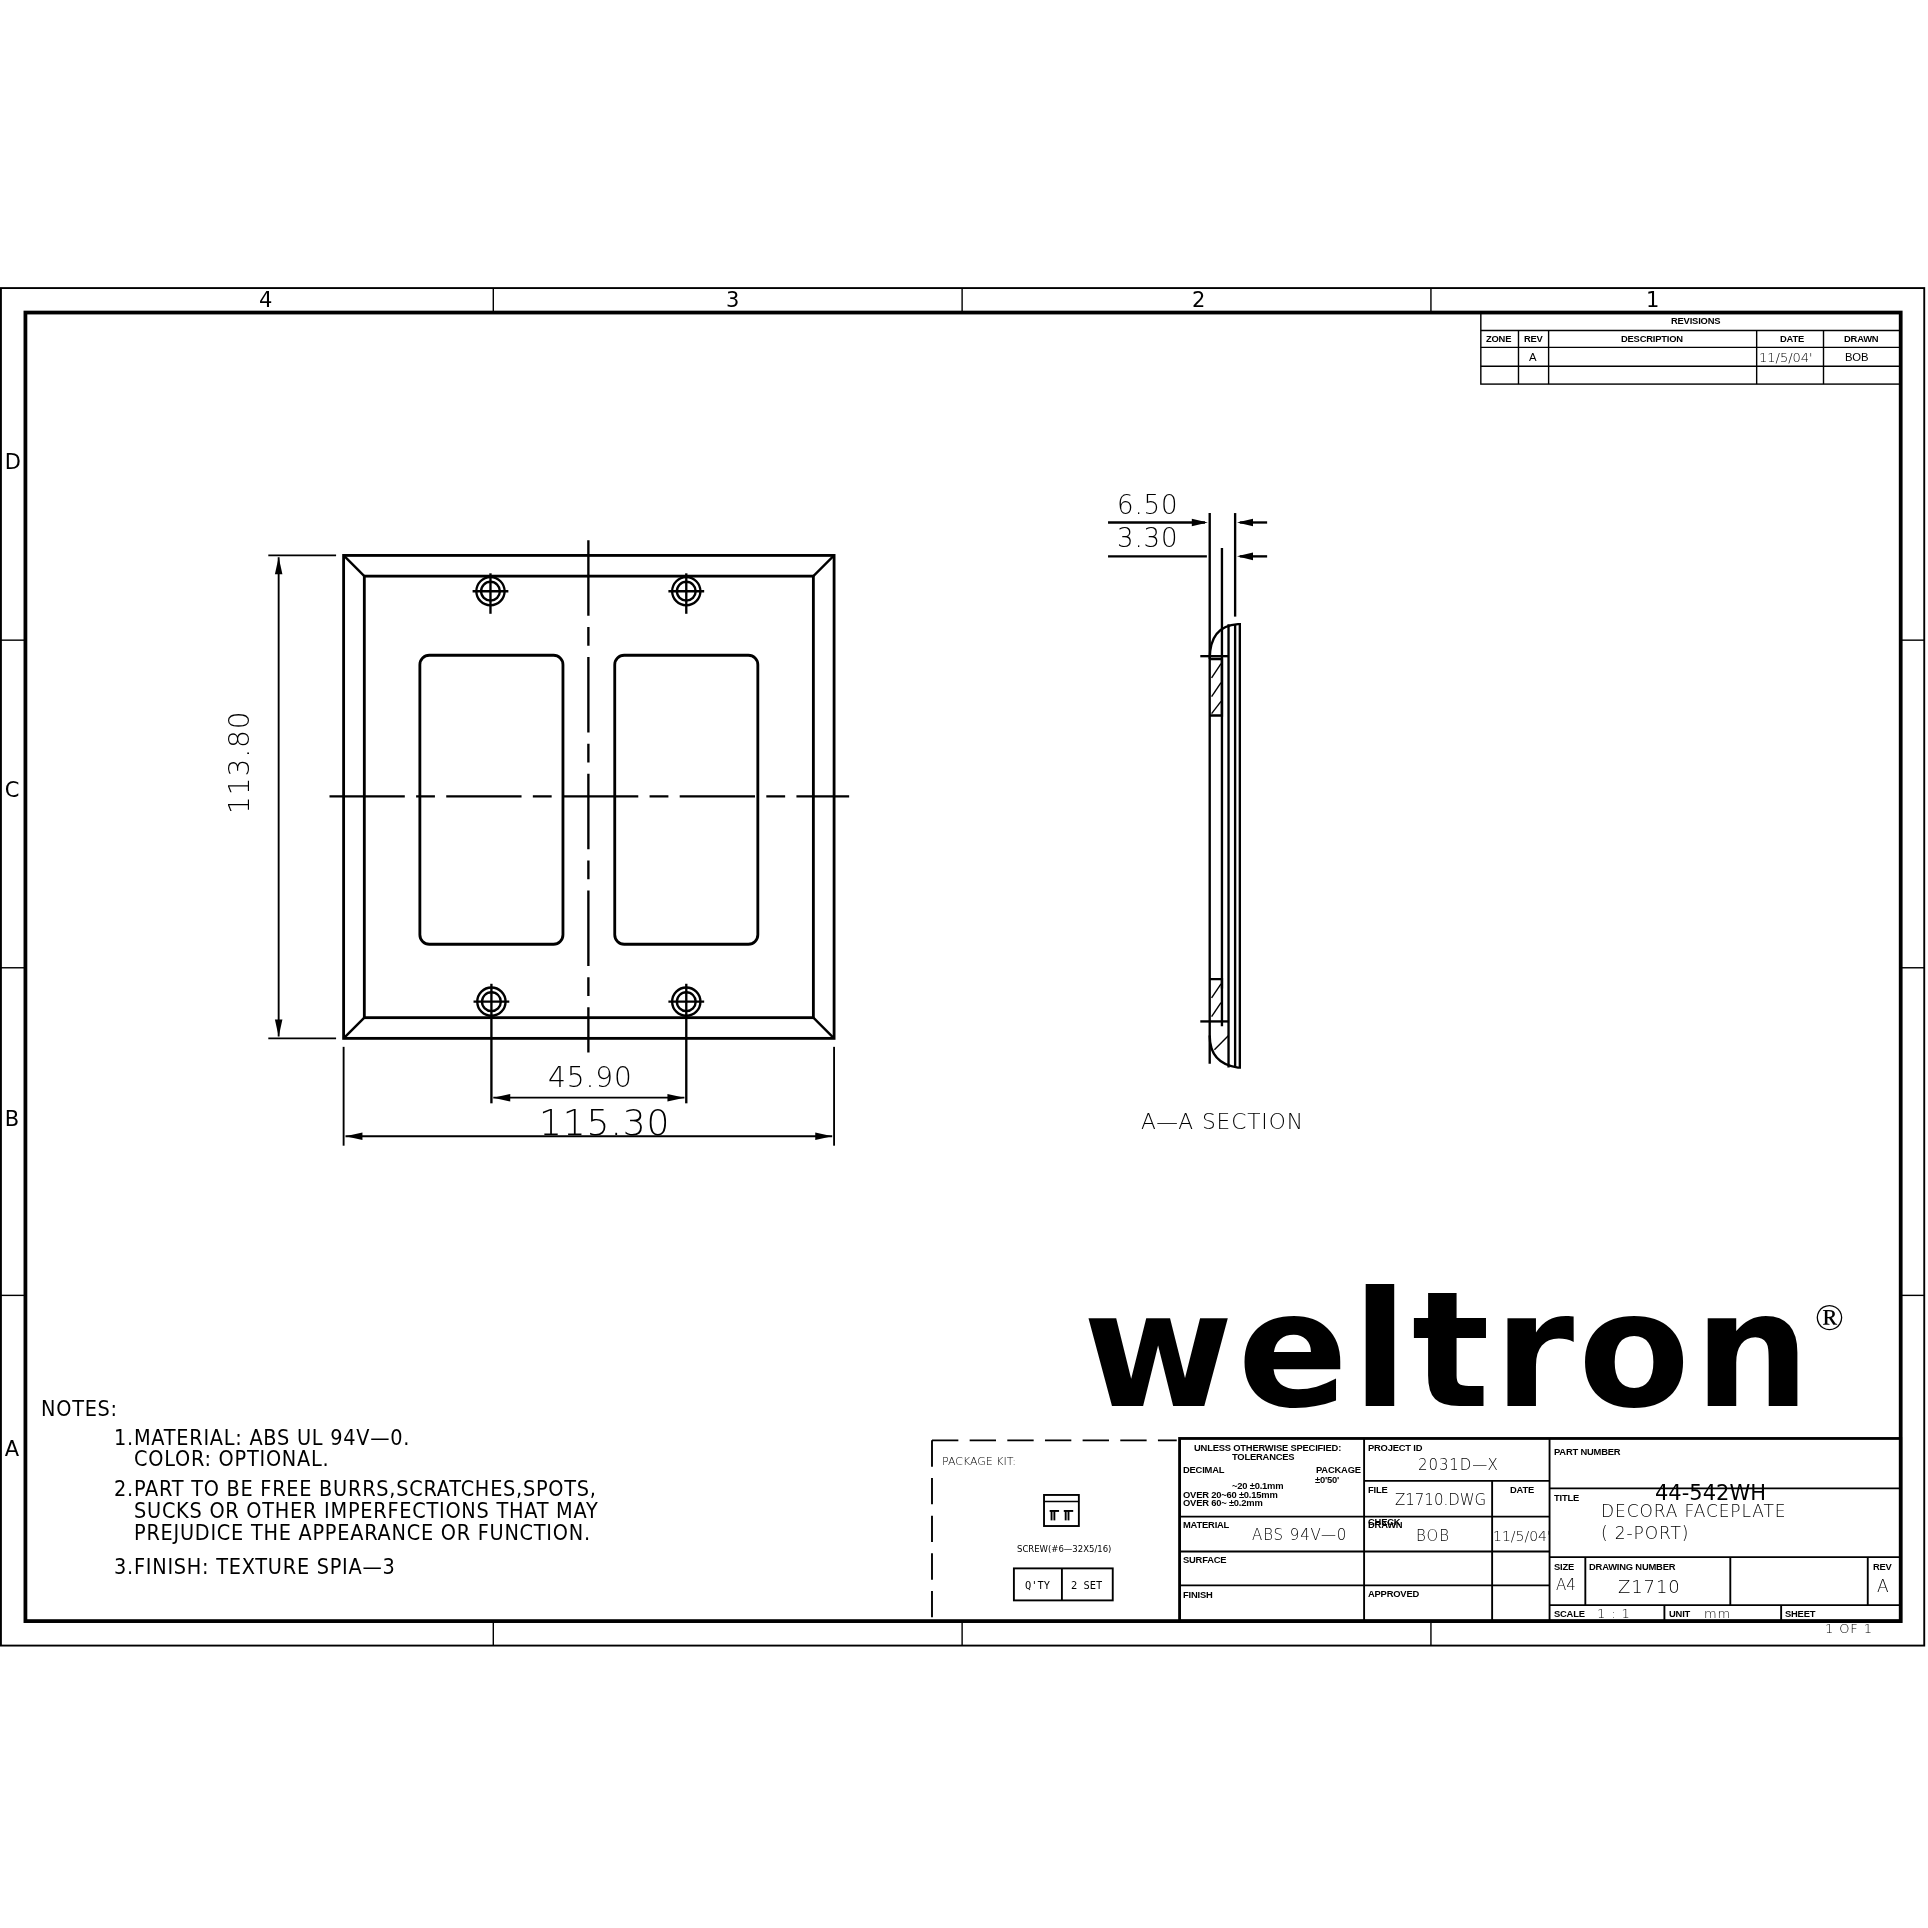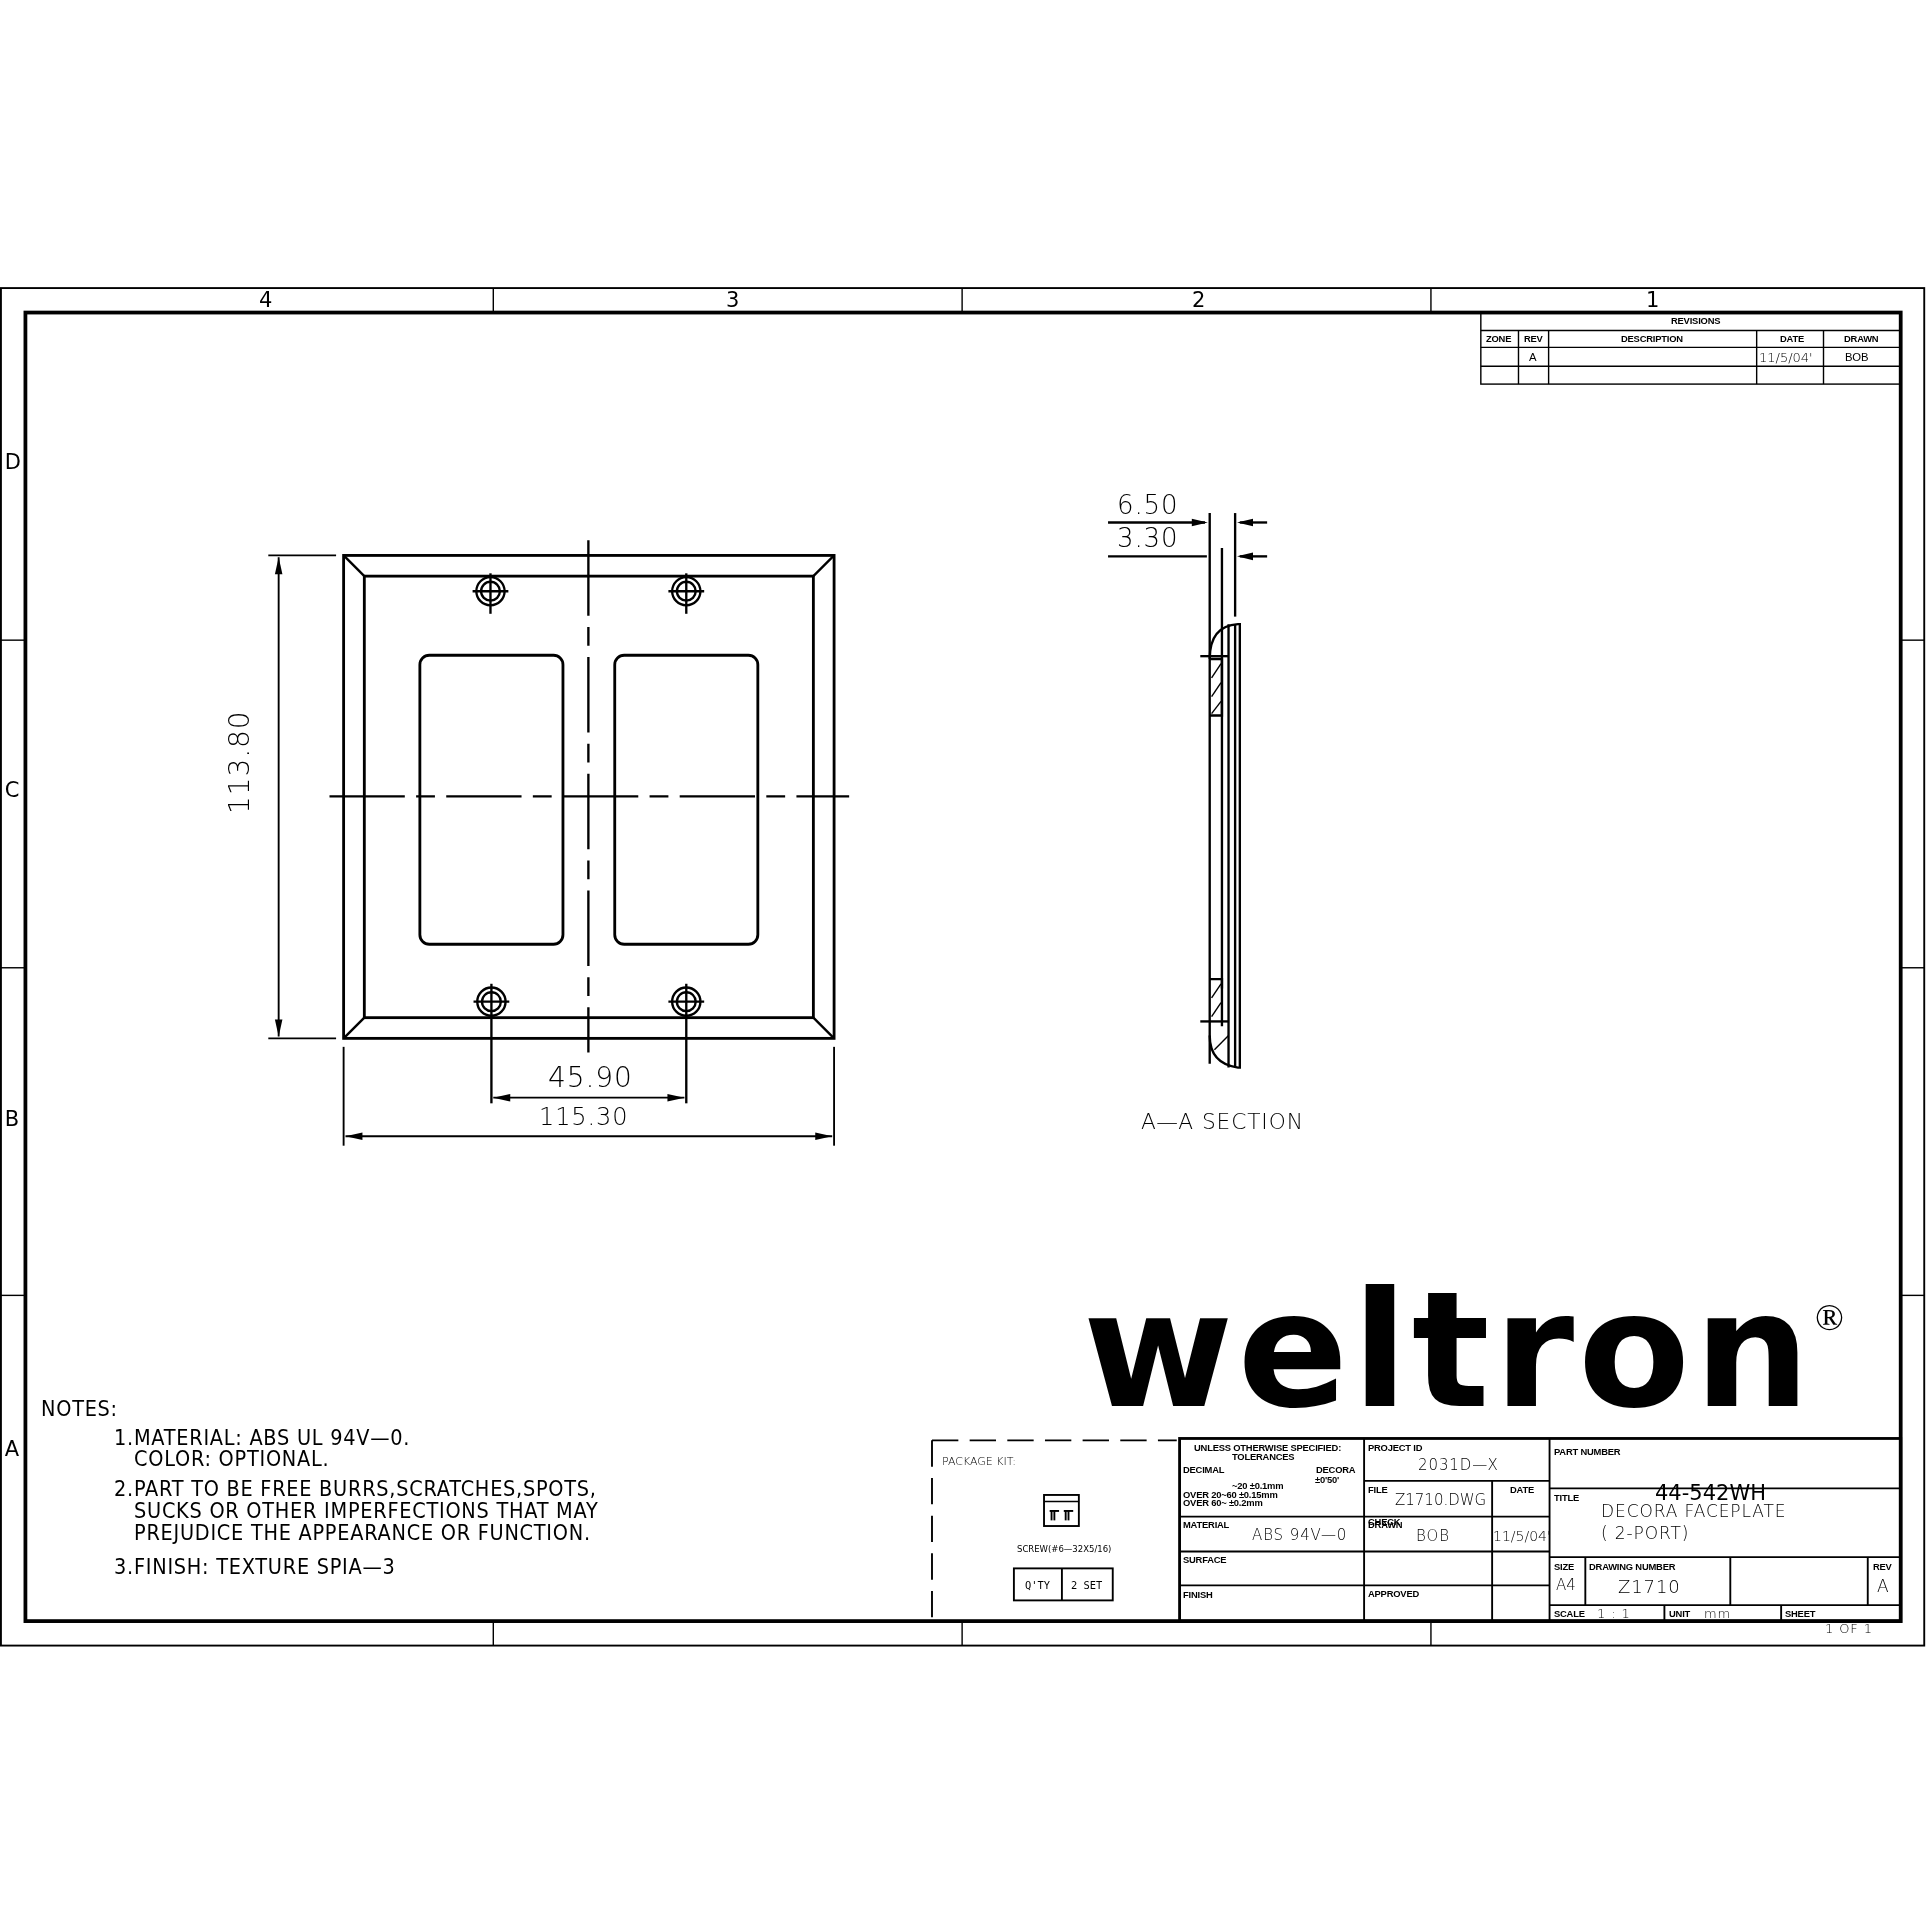--- a/index.html
+++ b/index.html
@@ -193,21 +193,21 @@
   <div class="t lbl" style="left:1621px;top:334px;">DESCRIPTION</div>
   <div class="t lbl" style="left:1780px;top:334px;">DATE</div>
   <div class="t lbl" style="left:1844px;top:334px;">DRAWN</div>
   <div class="t lbl" style="left:1529px;top:352px;font-weight:normal;font-size:11.3px;">A</div>
   <div class="t cad" style="left:1759px;top:351px;font-size:13px;letter-spacing:0;">11/5/04'</div>
   <div class="t lbl" style="left:1845px;top:352px;font-weight:normal;font-size:11.3px;">BOB</div>
 </div>
 
 <div class="t cad" style="left:226px;top:814px;font-size:28px;transform:rotate(-90deg);transform-origin:left top;">113.80</div>
 <div class="t cad" style="left:548px;top:1064px;font-size:28px;">45.90</div>
-<div class="t cad" style="left:539px;top:1105px;font-size:24px;">115.30</div>
+<div class="t cad" style="left:539px;top:1105px;font-size:36px;">115.30</div>
 
 <div class="t cad" style="left:1117px;top:492px;font-size:26px;">6.50</div>
 <div class="t cad" style="left:1117px;top:525px;font-size:26px;">3.30</div>
 <div class="t cad" style="left:1141px;top:1111px;font-size:21.7px;">A—A  SECTION</div>
 
 <div class="t logo" style="left:1090px;top:1271px;">weltron</div>
 <div class="t" style="left:1815px;top:1298px;font-family:'Liberation Serif',serif;font-size:38px;">®</div>
 
 <div>
   <div class="t note" style="left:41px;top:1399px;">NOTES:</div>
@@ -224,21 +224,21 @@
   <div class="t" style="left:1017px;top:1545px;font-family:'DejaVu Sans',sans-serif;font-size:8.5px;">SCREW(#6—32X5/16)</div>
   <div class="t" style="left:1025px;top:1580px;font-family:'DejaVu Sans Mono',monospace;font-size:10.4px;">Q'TY</div>
   <div class="t" style="left:1071px;top:1580px;font-family:'DejaVu Sans Mono',monospace;font-size:10.4px;">2  SET</div>
 </div>
 
 <div>
 
   <div class="t lbl" style="left:1194px;top:1443px;">UNLESS  OTHERWISE  SPECIFIED:</div>
   <div class="t lbl" style="left:1232px;top:1452px;">TOLERANCES</div>
   <div class="t lbl" style="left:1183px;top:1465px;">DECIMAL</div>
-  <div class="t lbl" style="left:1316px;top:1465px;">DECORA</div>
+  <div class="t lbl" style="left:1316px;top:1465px;">PACKAGE</div>
   <div class="t lbl" style="left:1315px;top:1475px;">±0'50'</div>
   <div class="t lbl" style="left:1232px;top:1481px;">~20  ±0.1mm</div>
   <div class="t lbl" style="left:1183px;top:1490px;">OVER  20~60  ±0.15mm</div>
   <div class="t lbl" style="left:1183px;top:1498px;">OVER  60~      ±0.2mm</div>
 
   <div class="t lbl" style="left:1183px;top:1520px;">MATERIAL</div>
   <div class="t cad" style="left:1252px;top:1528px;font-size:15px;">ABS  94V—0</div>
   <div class="t lbl" style="left:1183px;top:1555px;">SURFACE</div>
   <div class="t lbl" style="left:1183px;top:1590px;">FINISH</div>
 

